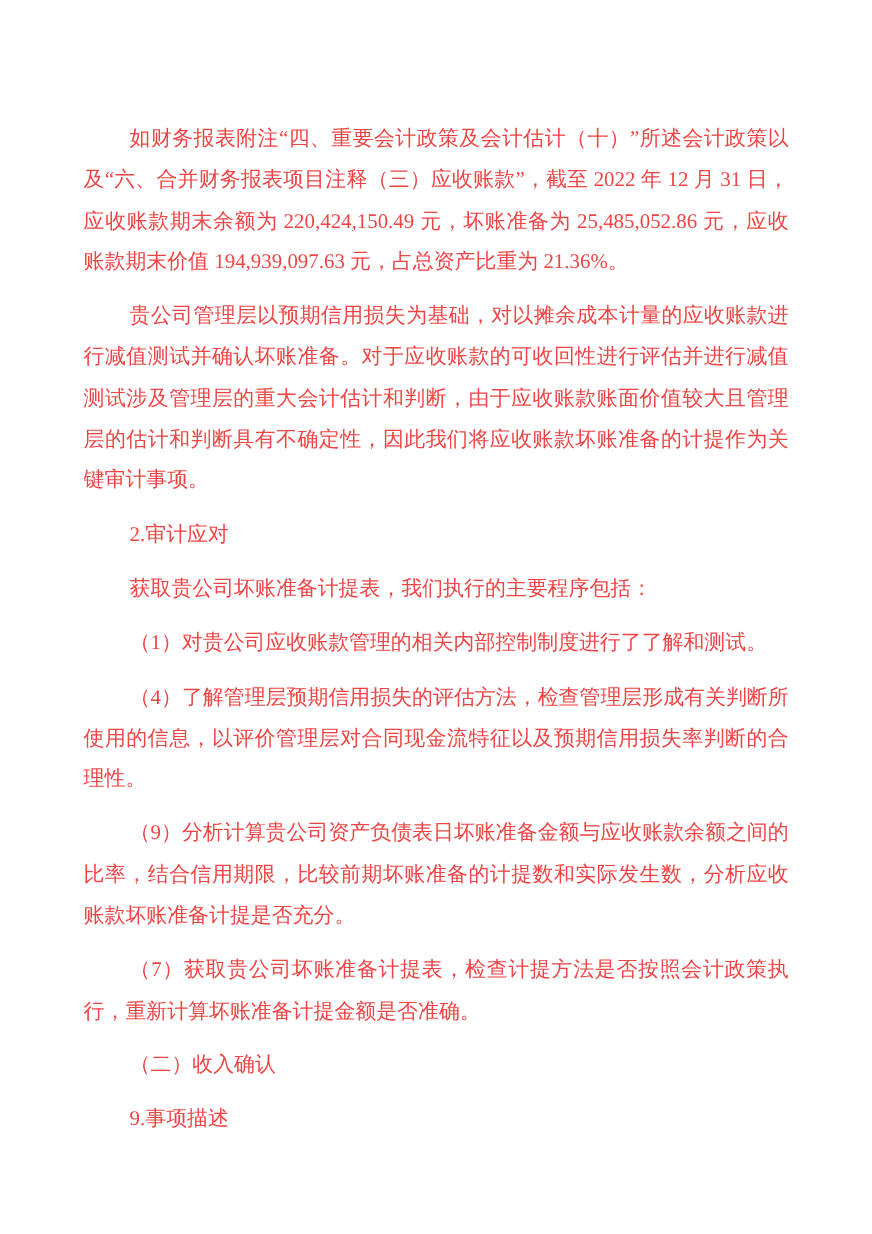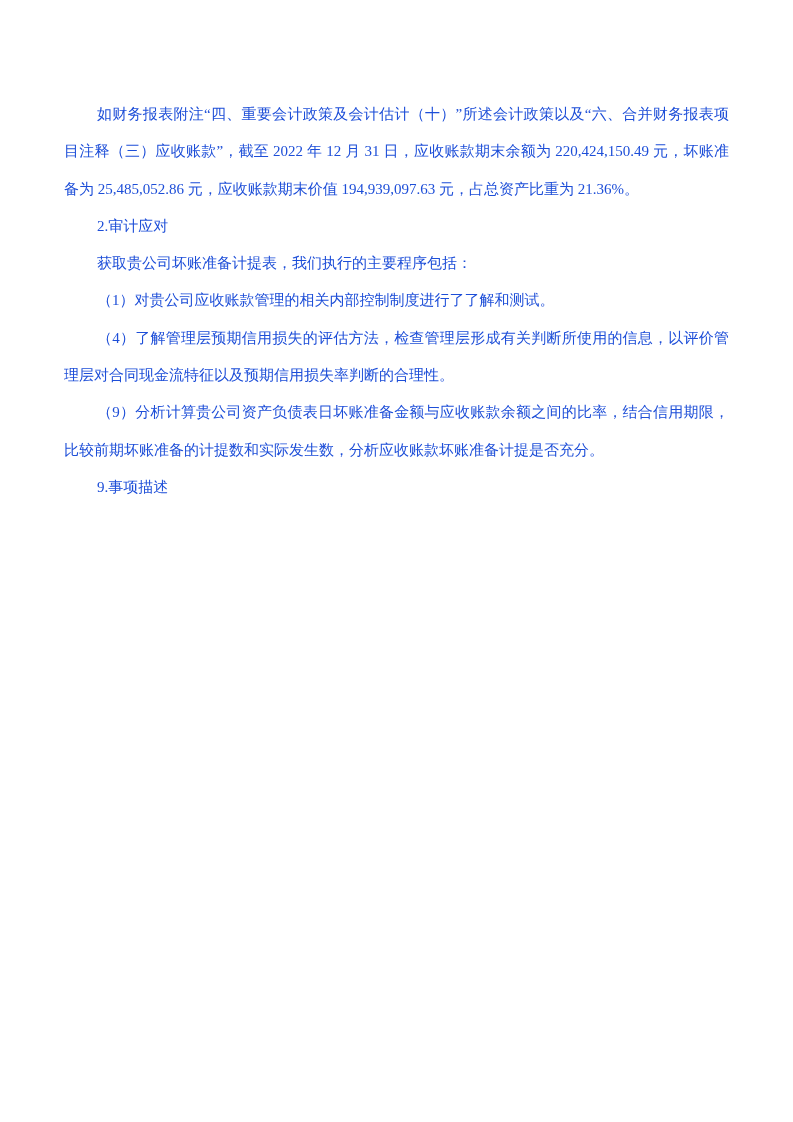--- a/index.html
+++ b/index.html
@@ -13,39 +13,42 @@
     height: 1122px;
     background: #ffffff;
     overflow: hidden;
     box-sizing: border-box;
     padding: 96px 64px 0 64px;
   }
   .doc-body {
     width: 100%;
   }
   .doc-par {
-    margin: 0;
+    margin: 12px;
     font-family: "Liberation Serif", "DejaVu Serif", serif;
-    font-size: 15px;
+    font-size: 19px;
     line-height: 37.3px;
-    color: #1d4ed8;
+    color: #ef4444;
     text-align: justify;
     text-indent: 2.2em;
     word-break: break-all;
   }
   .doc-heading {
     font-weight: normal; 
   }
 </style>
 </head>
 <body>
 
 <div class="page">
   <div class="doc-body">
     <p class="doc-par">如财务报表附注“四、重要会计政策及会计估计（十）”所述会计政策以及“六、合并财务报表项目注释（三）应收账款”，截至 2022 年 12 月 31 日，应收账款期末余额为 220,424,150.49 元，坏账准备为 25,485,052.86 元，应收账款期末价值 194,939,097.63 元，占总资产比重为 21.36%。</p>
+    <p class="doc-par">贵公司管理层以预期信用损失为基础，对以摊余成本计量的应收账款进行减值测试并确认坏账准备。对于应收账款的可收回性进行评估并进行减值测试涉及管理层的重大会计估计和判断，由于应收账款账面价值较大且管理层的估计和判断具有不确定性，因此我们将应收账款坏账准备的计提作为关键审计事项。</p>
     <p class="doc-par doc-heading">2.审计应对</p>
     <p class="doc-par">获取贵公司坏账准备计提表，我们执行的主要程序包括：</p>
     <p class="doc-par">（1）对贵公司应收账款管理的相关内部控制制度进行了了解和测试。</p>
     <p class="doc-par">（4）了解管理层预期信用损失的评估方法，检查管理层形成有关判断所使用的信息，以评价管理层对合同现金流特征以及预期信用损失率判断的合理性。</p>
     <p class="doc-par">（9）分析计算贵公司资产负债表日坏账准备金额与应收账款余额之间的比率，结合信用期限，比较前期坏账准备的计提数和实际发生数，分析应收账款坏账准备计提是否充分。</p>
+    <p class="doc-par">（7）获取贵公司坏账准备计提表，检查计提方法是否按照会计政策执行，重新计算坏账准备计提金额是否准确。</p>
+    <p class="doc-par doc-heading">（二）收入确认</p>
     <p class="doc-par doc-heading">9.事项描述</p>
   </div>
 </div>
 
 </body></html>

